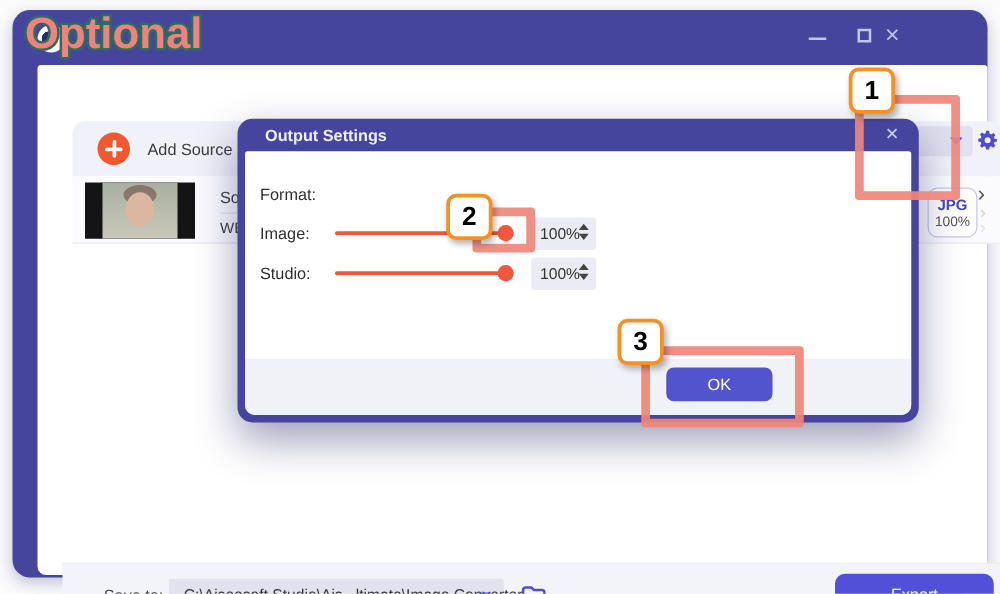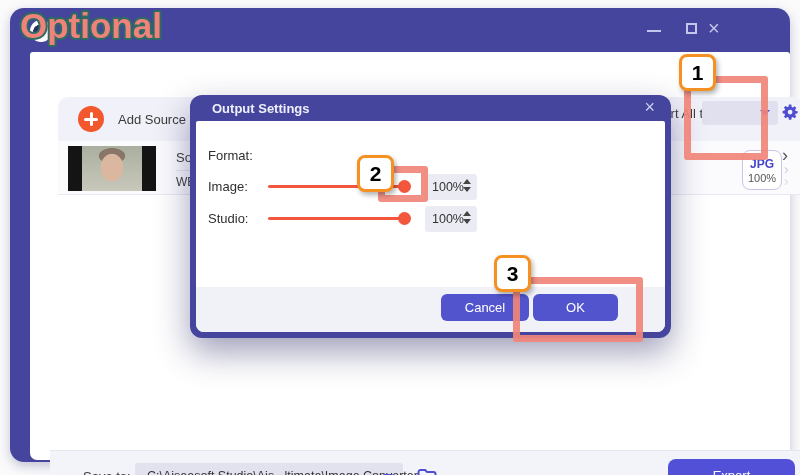--- a/index.html
+++ b/index.html
@@ -60,21 +60,21 @@
   .save-label { position:absolute; left:53px; top:417px; font-size:13px; color:#3b3b3b; }
   .path-select { position:absolute; left:105px; top:411px; width:268px; height:27px; background:#e2e2ee; border-radius:3px; }
   .path-text { position:absolute; left:12px; top:6px; font-size:12.5px; color:#333; white-space:nowrap; }
   .path-select .tri-down { position:absolute; right:10px; top:11px; }
   .folder-btn { position:absolute; left:385px; top:412px; width:24px; height:24px; }
   .export-btn { position:absolute; left:638px; top:407px; width:127px; height:32px; background:#5150d6;
                 border-radius:8px; display:flex; align-items:center; justify-content:center;
                 color:#fff; font-size:13px; }
 
   
-  .dialog { position:absolute; left:190px; top:95px; width:481px; height:243px; background:#45459e;
+  .dialog { position:absolute; left:190px; top:95px; width:545px; height:243px; background:#45459e;
             border-radius:12px; box-shadow:0 14px 34px rgba(40,40,100,.45); z-index:5; }
   .dialog-title { position:absolute; left:22px; top:6px; font-size:13px; font-weight:600; color:#eeeffb; }
   .dialog-close { position:absolute; right:16px; top:2px; font-size:18px; color:#cdd0f2; }
   .dialog-body { position:absolute; left:6px; right:6px; top:26px; bottom:6px; background:#fff; border-radius:2px 2px 8px 8px; overflow:hidden;text-align:center; }
   .fld-label { position:absolute; left:12px; font-size:13px; color:#2f2f2f; }
   .format-select { position:absolute; left:72px; top:21px; width:94px; height:28px; background:#e8e8f2; border-radius:3px; }
   .format-select .val { position:absolute; left:10px; top:7px; font-size:13px; color:#333; }
   .format-select .tri-down { position:absolute; right:9px; top:11px; }
   .slider-track { position:absolute; left:72px; width:140px; height:3px; background:#f2563c; border-radius:2px; }
   .slider-handle { position:absolute; width:13px; height:13px; border-radius:50%; background:#f2563c; }
@@ -184,21 +184,20 @@
       <div class="slider-handle" style="left:202px; top:91px;"></div>
       <div class="spinbox" style="top:85px;">
         <div class="val">100%</div>
         <div class="spin-arrows">
           <div class="tri-up-s"></div>
           <div class="tri-down-s"></div>
         </div>
       </div>
 
       <div class="dialog-footer">
-        <div class="dlg-btn btn-cancel">Cancel</div>
         <div class="dlg-btn btn-ok">OK</div>
       </div>
 
     </div>
   </div>
 
   <div class="hl-rect hl-1"></div>
   <div class="hl-rect hl-2"></div>
   <div class="hl-rect hl-3"></div>
   <div class="step-box step-1">1</div>

